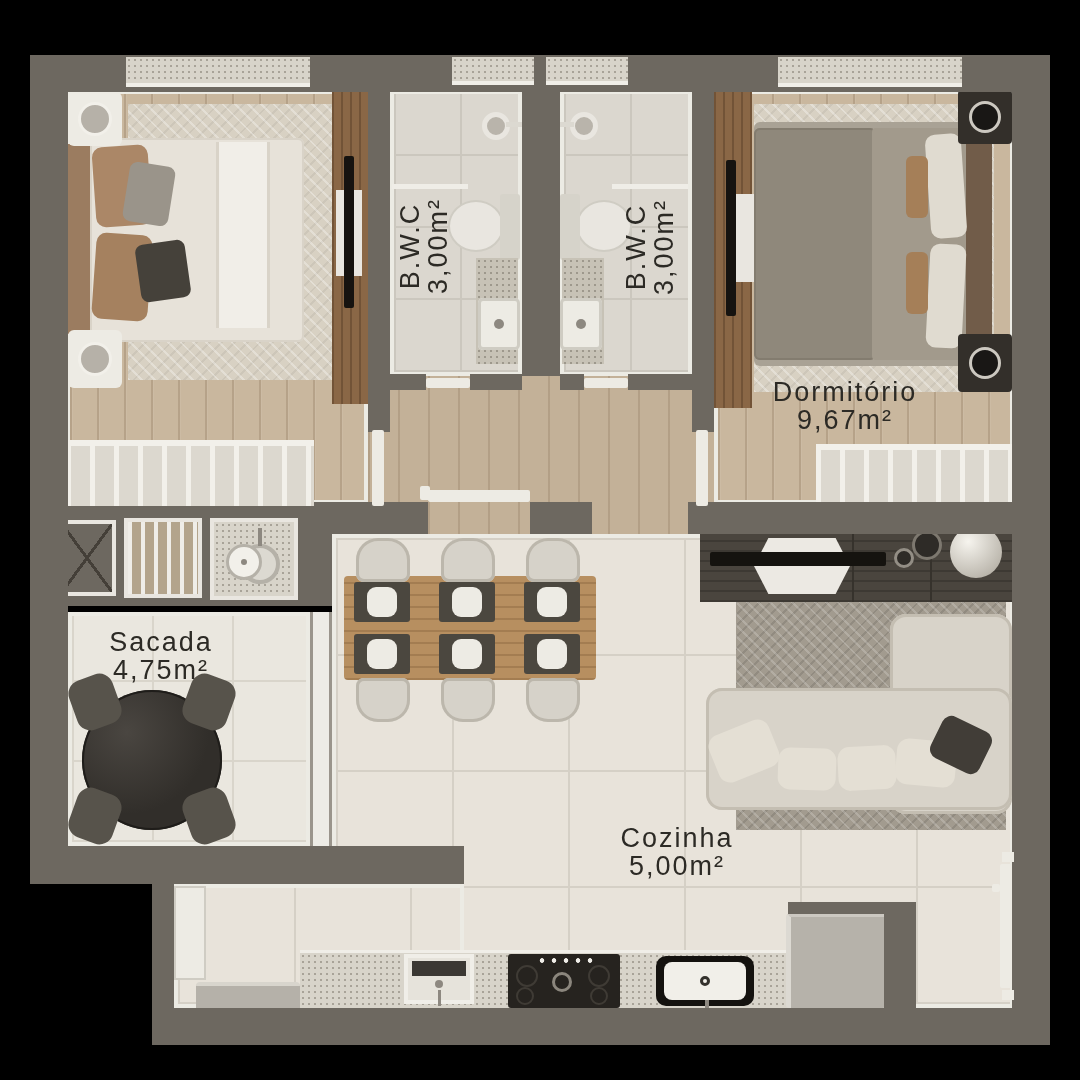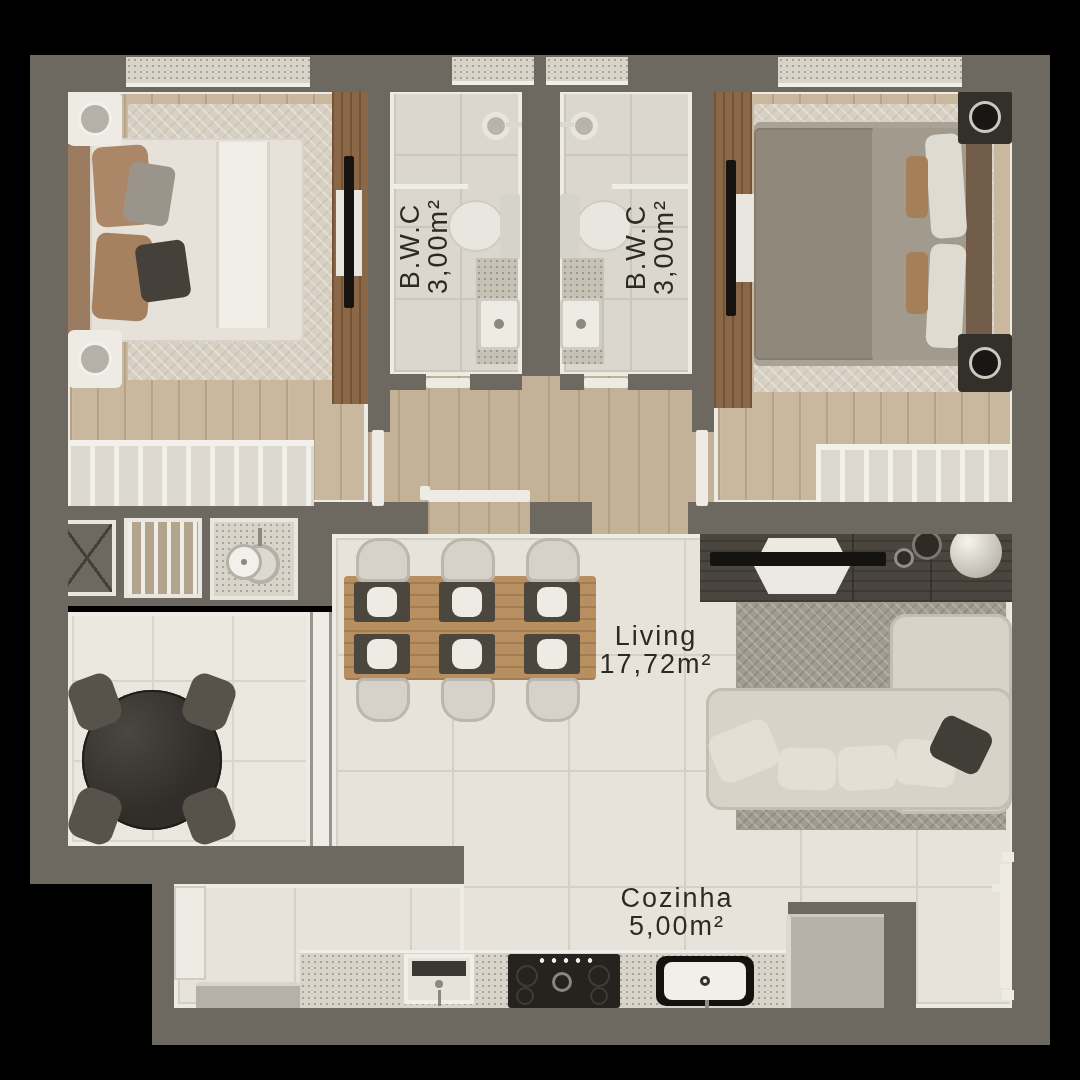--- a/index.html
+++ b/index.html
@@ -259,22 +259,26 @@
   <div class="over white" style="left:1002px;top:990px;width:12px;height:10px;"></div>
 
   <div class="room-label rot" style="left:424px;top:246px;">
     <span>B.W.C</span>
     <span>3,00m²</span>
   </div>
   <div class="room-label rot" style="left:650px;top:247px;">
     <span>B.W.C</span>
     <span>3,00m²</span>
   </div>
-  <div class="room-label" style="left:656px;top:650px;">
-    <span>Living</span>
-    <span>17,72m²</span>
-  </div>
-  <div class="room-label" style="left:677px;top:912px;">
+  <div class="room-label" style="left:845px;top:406px;">
+    <span>Dormitório</span>
+    <span>9,67m²</span>
+  </div>
+  <div class="room-label" style="left:161px;top:656px;">
+    <span>Sacada</span>
+    <span>4,75m²</span>
+  </div>
+  <div class="room-label" style="left:677px;top:852px;">
     <span>Cozinha</span>
     <span>5,00m²</span>
   </div>
 
 </div>
 
 </body></html>

